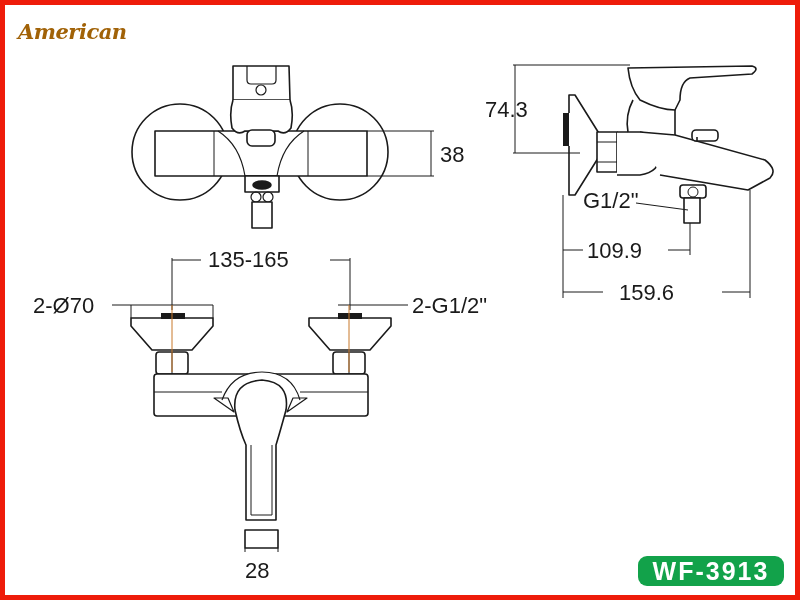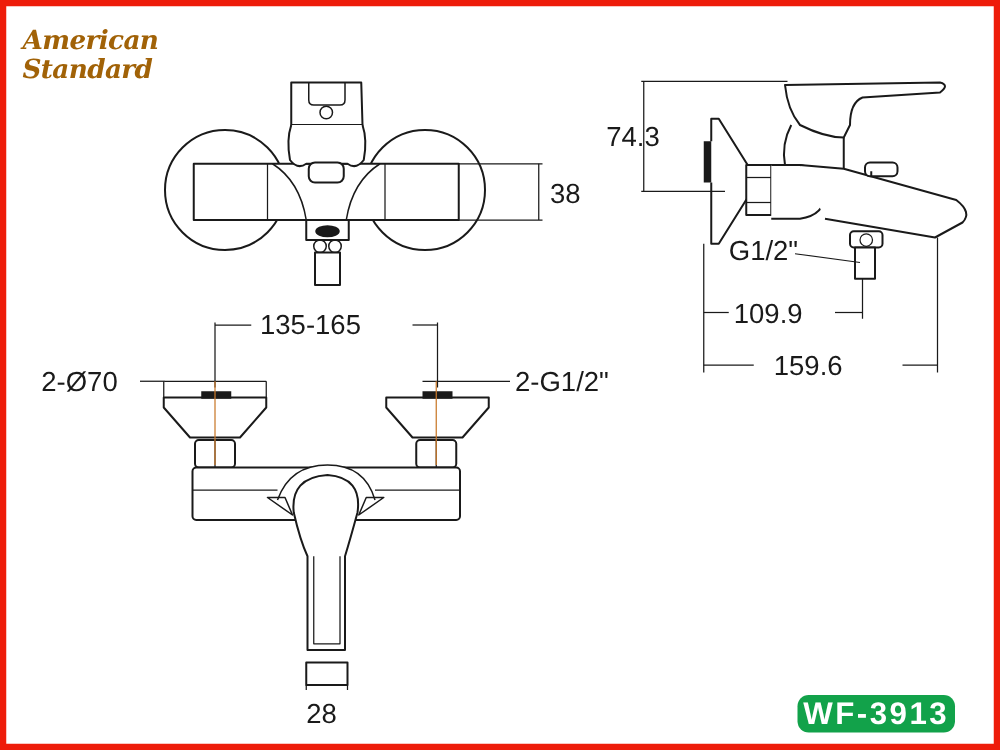--- a/index.html
+++ b/index.html
@@ -2,30 +2,29 @@
 <html><head>
 <meta charset="utf-8">
 <style>
   html, body { margin: 0; padding: 0; background: #ffffff; }
   body { width: 800px; height: 600px; position: relative; overflow: hidden; font-family: "Liberation Sans", sans-serif; }
   .frame { position: absolute; left: 0; top: 0; width: 790px; height: 590px; border: 5px solid #ee1c0a; background: #ffffff; }
   .logo { position: absolute; left: 18px; top: 20px; font-family: "DejaVu Serif", serif; font-style: italic; font-weight: bold; font-size: 21px; line-height: 23px; color: #a16207; letter-spacing: -0.5px; }
   .logo div { white-space: nowrap; }
   svg.drawing { position: absolute; left: 0; top: 0; }
   .dim { font-family: "Liberation Sans", sans-serif; font-size: 22px; fill: #1a1a1a; }
-  .badge { position: absolute; left: 638px; top: 556px; width: 126px; height: 30px; background: #12a24a; border-radius: 9px; color: #ffffff; font-family: "Liberation Sans", sans-serif; font-weight: bold; font-size: 25px; line-height: 30px; text-align: center; letter-spacing: 2px; }
+  .badge { position: absolute; left: 638px; top: 556px; width: 146px; height: 30px; background: #12a24a; border-radius: 9px; color: #ffffff; font-family: "Liberation Sans", sans-serif; font-weight: bold; font-size: 25px; line-height: 30px; text-align: center; letter-spacing: 2px; }
 </style>
 </head>
 <body>
 
 <div class="frame"></div>
 
 <div class="logo">
   <div>American</div>
-  <div style="margin-left:0px;">Standard</div>
 </div>
 
 <svg class="drawing" width="800" height="600" viewBox="0 0 800 600">
   <g fill="none" stroke="#1a1a1a" stroke-width="1.6" stroke-linejoin="round">
 
     <g>
 
       <circle cx="180" cy="152" r="48"></circle>
       <circle cx="340" cy="152" r="48"></circle>
 

